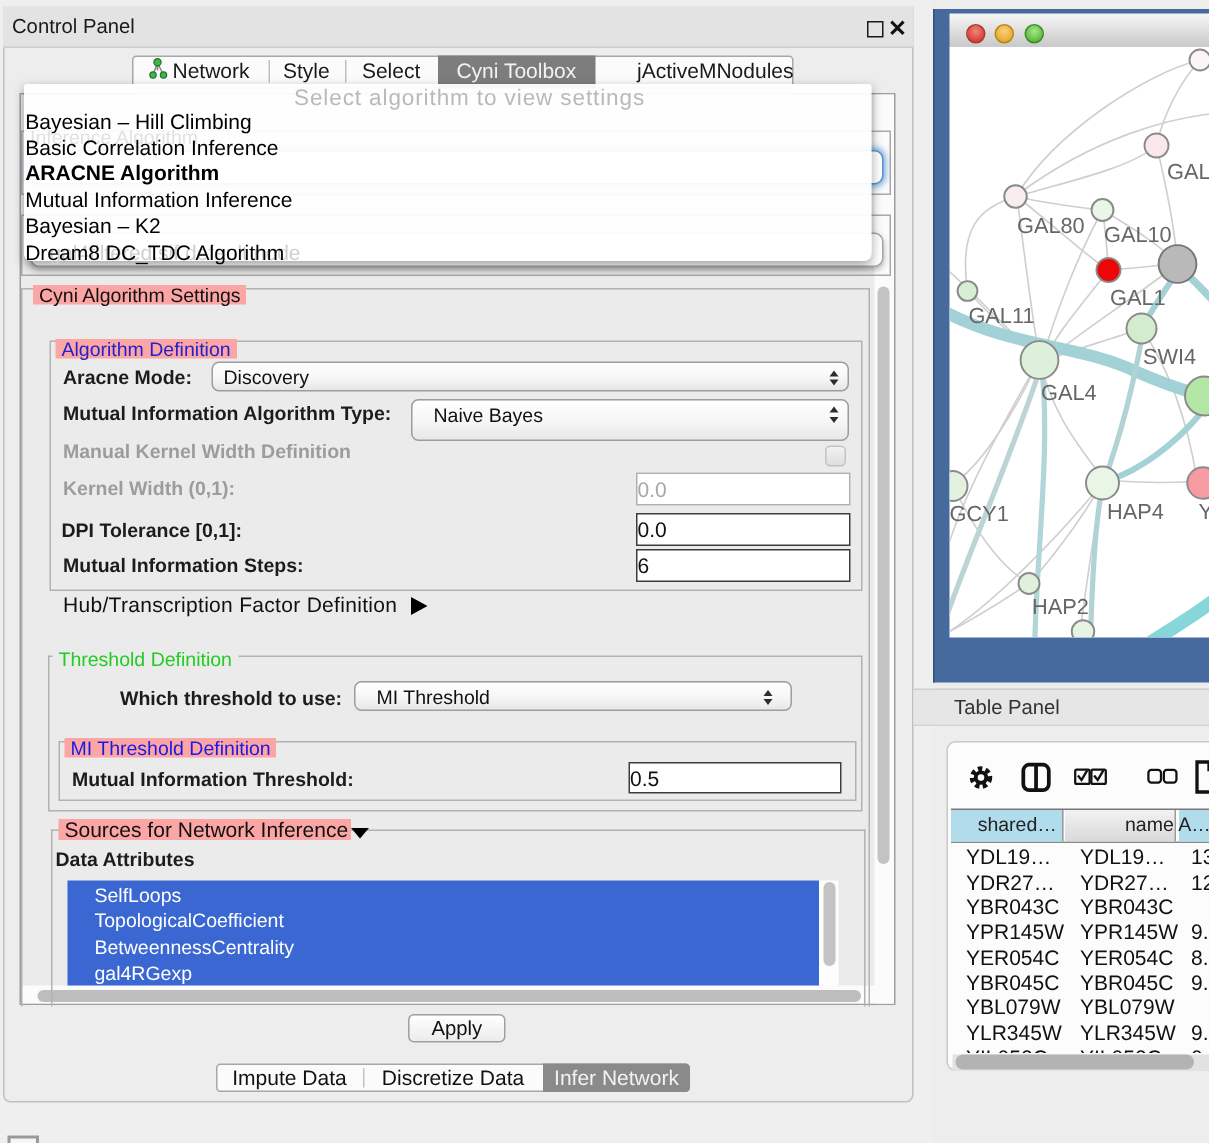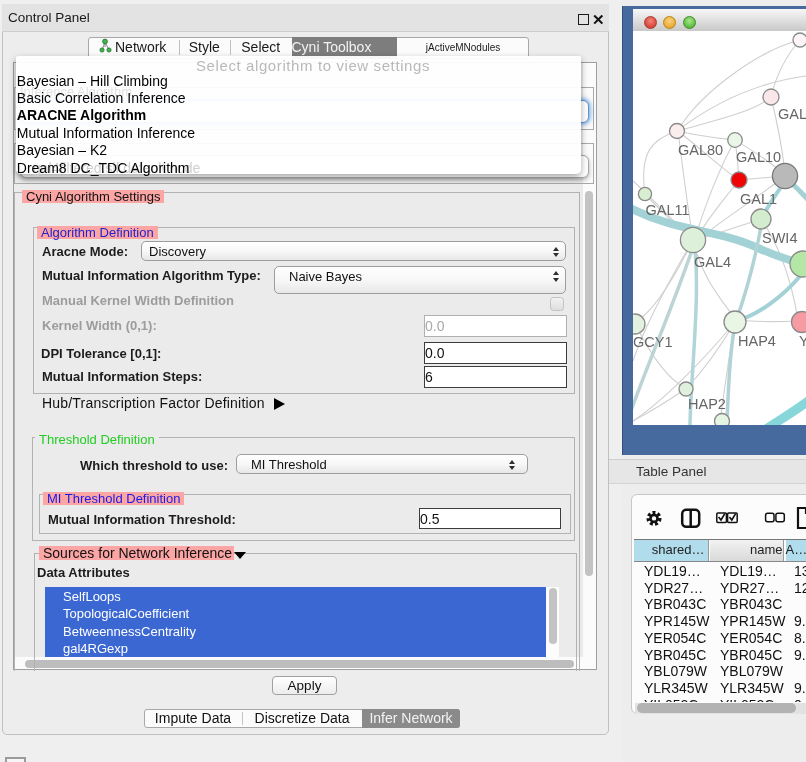--- a/index.html
+++ b/index.html
@@ -30,22 +30,22 @@
 <div class="abs" style="left:230px;top:40px;width:1px;height:15px;background:#c0c0c0"></div>
 <svg class="abs" style="left:99px;top:38px" width="13" height="16" viewBox="0 0 13 16">
  <path d="M6 4 L3 12 M6 4 L10 12 M6 4 L6 9" stroke="#888" stroke-width="1" fill="none"></path>
  <circle cx="6" cy="3.5" r="2.4" fill="#44b24e" stroke="#1e7527" stroke-width="0.8"></circle>
  <circle cx="3" cy="12" r="2.1" fill="#44b24e" stroke="#1e7527" stroke-width="0.8"></circle>
  <circle cx="10" cy="12" r="2.1" fill="#44b24e" stroke="#1e7527" stroke-width="0.8"></circle>
 </svg>
 <div class="abs" style="left:115px;top:37px;height:21px;line-height:21px;font-size:14px;color:#1a1a1a">Network</div>
 <div class="abs" style="left:178.5px;top:37px;width:51.5px;height:21px;line-height:21px;text-align:center;font-size:14px;color:#1a1a1a">Style</div>
 <div class="abs" style="left:230px;top:37px;width:61.5px;height:21px;line-height:21px;text-align:center;font-size:14px;color:#1a1a1a">Select</div>
-<div class="abs" style="left:291.5px;top:37px;width:105.5px;height:21px;line-height:21px;font-size:14px;color:#f2f2f2">Cyni Toolbox</div>
-<div class="abs" style="left:397px;top:37px;width:132px;height:21px;line-height:21px;text-align:center;font-size:10px;color:#1a1a1a">jActiveMNodules</div>
+<div class="abs" style="left:291.5px;top:37px;width:105.5px;height:21px;line-height:21px;text-align:center;font-size:14px;color:#f2f2f2">Cyni Toolbox</div>
+<div class="abs" style="left:397px;top:37px;width:132px;height:21px;line-height:21px;text-align:right;font-size:14px;color:#1a1a1a">jActiveMNodules</div>
 
 <div class="abs" style="left:13px;top:62px;width:584px;height:608px;background:#ebebeb;border:1px solid #9e9e9e;box-sizing:border-box"></div>
 
 <div class="abs" style="left:583px;top:63px;width:13px;height:606px;background:#fbfbfb"></div>
 <div class="abs" style="left:14px;top:657px;width:582px;height:12px;background:#fbfbfb"></div>
 <div class="abs" style="left:25px;top:660px;width:549px;height:8px;background:#bdbdbd;border-radius:4px"></div>
 <div class="abs" style="left:584.5px;top:191px;width:8.5px;height:385px;background:#c3c3c3;border-radius:4.5px"></div>
 
 <div class="abs" style="left:14px;top:87px;width:580px;height:43px;border:1px solid #a9a9a9;box-sizing:border-box"></div>
 <div class="abs" style="left:20px;top:100px;width:569px;height:23px;background:#fff;border:1.5px solid #5b93d2;border-radius:6px;box-sizing:border-box;box-shadow:0 0 4px 1.5px rgba(90,150,215,.8)"></div>

